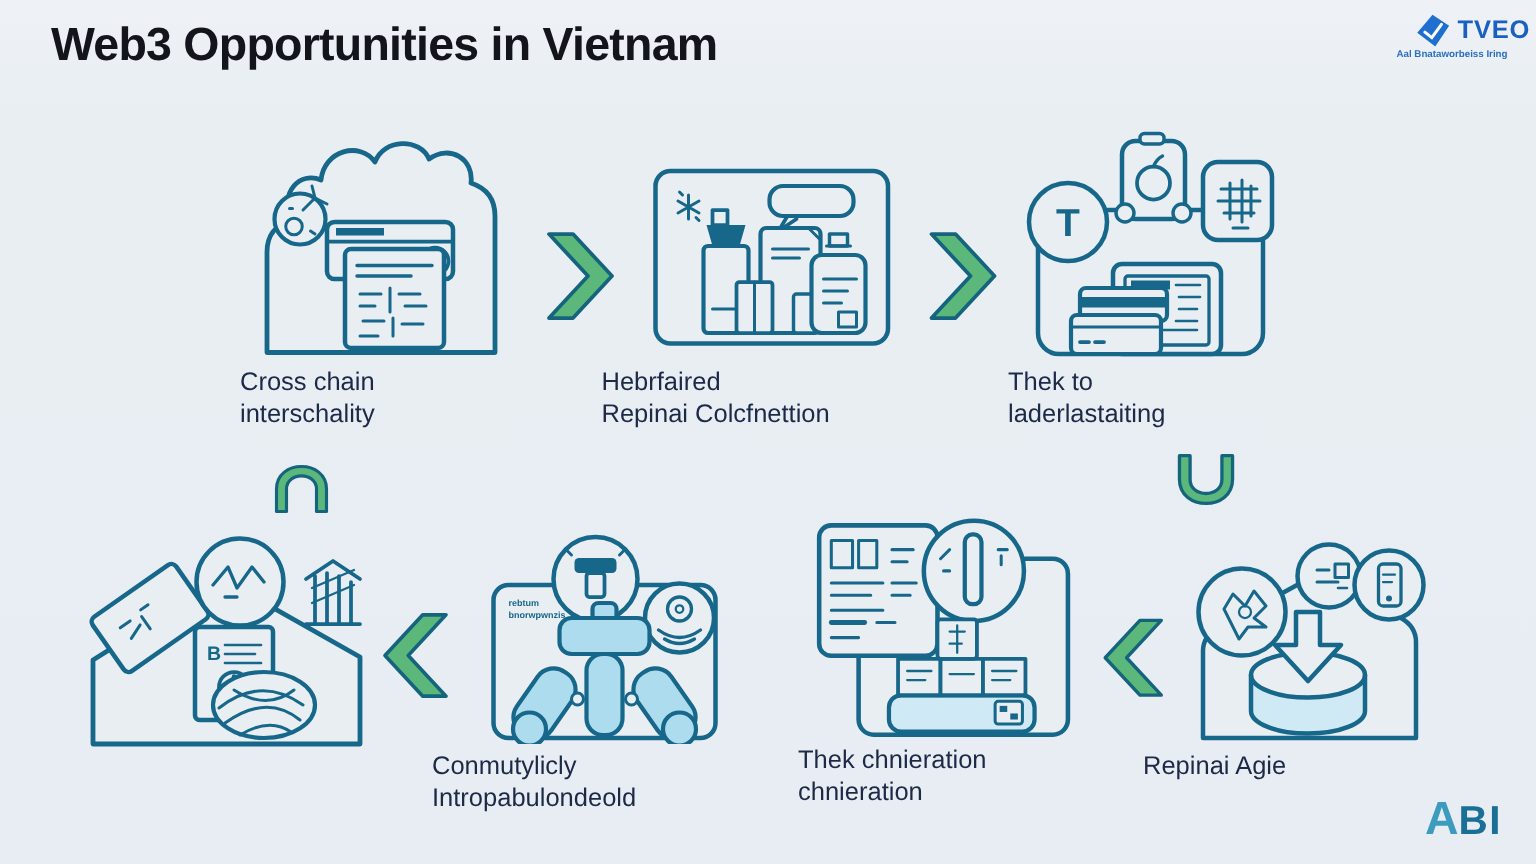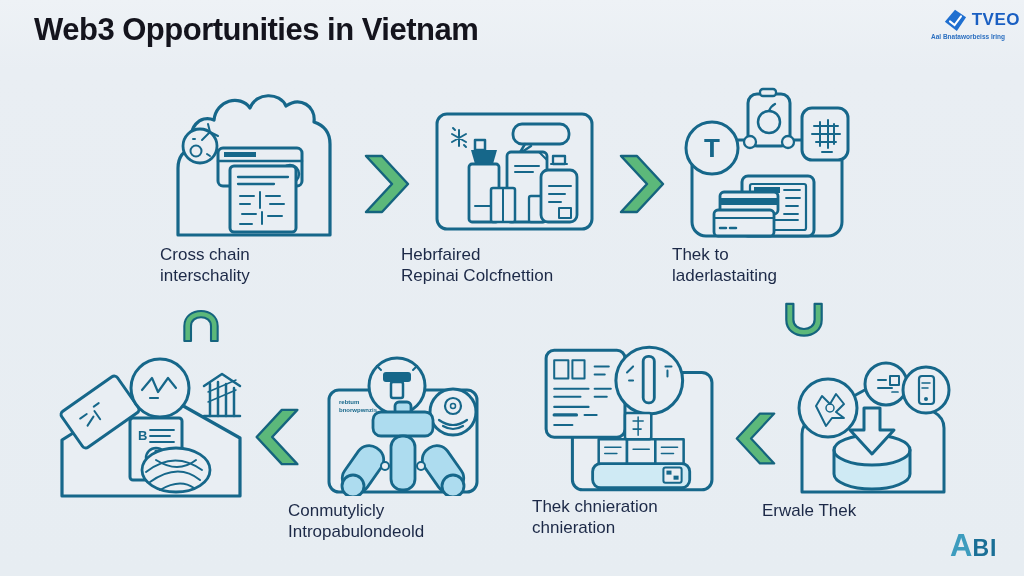--- a/index.html
+++ b/index.html
@@ -17,21 +17,21 @@
   .logo-name{font-size:17px;font-weight:800;color:#1a5fc2;letter-spacing:0.5px;}
   .logo-tagline{font-size:6.5px;font-weight:700;color:#2b6fc0;margin-top:1px;}
   .node-icon{position:absolute;}
   .node-label{
     position:absolute;text-align:left;font-size:17px;font-weight:400;
     color:#1c2947;line-height:21px;
   }
   .arrow{position:absolute;}
   .brand{position:absolute;left:950px;top:528px;display:flex;align-items:baseline;}
   .brand-a{font-size:31px;font-weight:700;color:#3d9cbe;}
-  .brand-bi{font-size:23px;font-weight:700;color:#1a6f96;letter-spacing:1px;}
+  .brand-bi{font-size:27px;font-weight:700;color:#1a6f96;letter-spacing:1px;}
 </style>
 </head>
 <body>
 
 <div class="canvas">
 
   <div class="title">Web3 Opportunities in Vietnam</div>
 
   <div class="logo">
     <div class="logo-row">
@@ -225,21 +225,21 @@
     <circle cx="140" cy="40" r="23" fill="#e9eef3" stroke-width="3"></circle>
     <rect x="133" y="26" width="15" height="28" rx="3" fill="#e9eef3" stroke-width="2.2"></rect>
     <path d="M136,33 H144 M136,38 H142" stroke-width="1.5"></path>
     <circle cx="140" cy="49" r="2" fill="#16678a" stroke="none"></circle>
     <path d="M48,104 V124 A38,15 0 0 0 124,124 V104" fill="#cfeaf4" stroke="none"></path>
     <ellipse cx="86" cy="100" rx="38" ry="15" fill="#e9eef3" stroke-width="3"></ellipse>
     <path d="M48,100 V124 M124,100 V124 M48,124 A38,15 0 0 0 124,124" stroke-width="3"></path>
     <path d="M78,58 V80 H64 L86,104 L108,80 H94 V58 Z" fill="#e9eef3" stroke-width="3"></path>
   </svg>
   <div class="node-label" style="left:762px;top:500px;width:210px;">
-    <div>Erwale Thek</div>
+    <div>Repinai Agie</div>
   </div>
 
   <div class="brand">
     <span class="brand-a">A</span>
     <span class="brand-bi">BI</span>
   </div>
 
 </div>
 
 </body></html>

